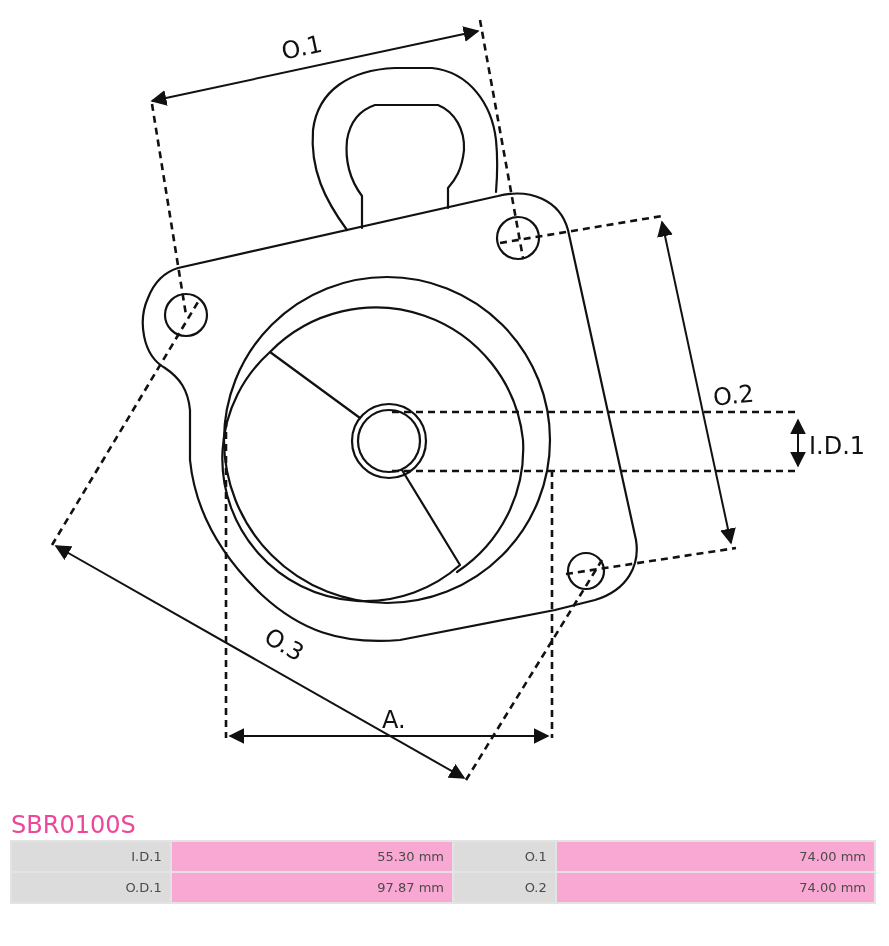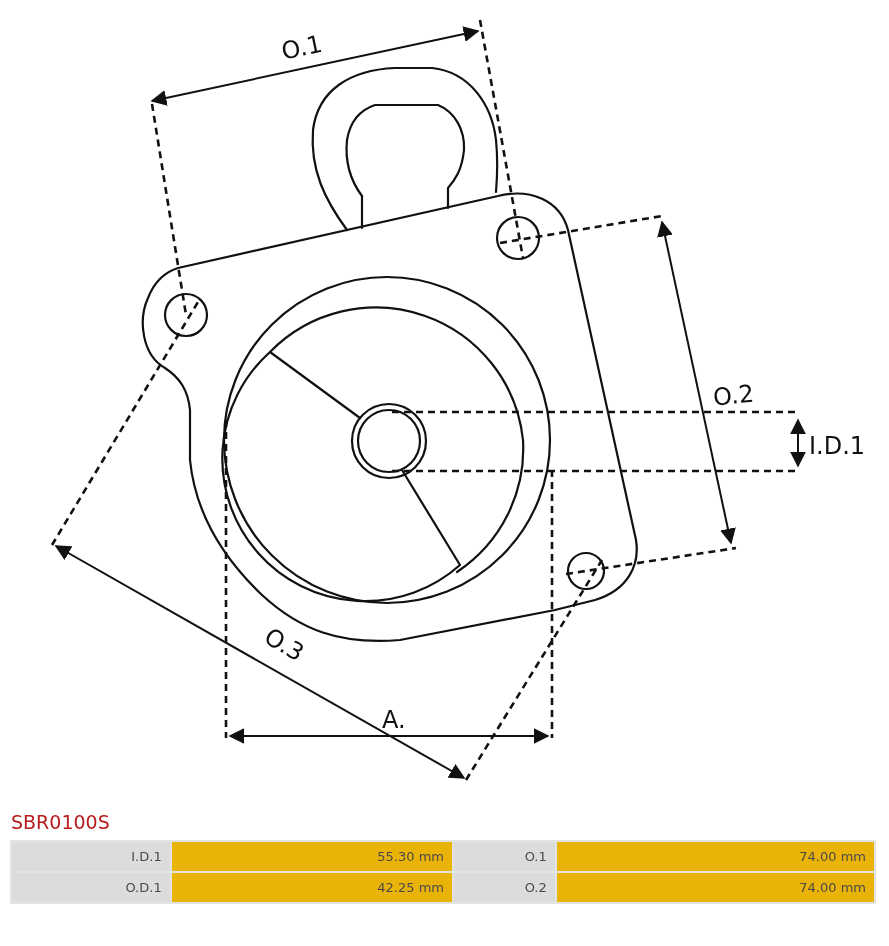--- a/index.html
+++ b/index.html
@@ -1,27 +1,27 @@
 <!DOCTYPE html>
 <html><head>
 <meta charset="utf-8">
 <style>
   html, body { margin: 0; padding: 0; background: #ffffff; }
   body { width: 889px; height: 946px; position: relative; overflow: hidden;
          font-family: "DejaVu Sans", sans-serif; }
   .drawing { position: absolute; left: 0; top: 0; width: 889px; height: 800px; }
   .drawing svg { width: 889px; height: 800px; display: block; }
-  .part-code { position: absolute; left: 11px; top: 811px; font-size: 19px; color: #b91c1c;
+  .part-code { position: absolute; left: 11px; top: 811px; font-size: 24px; color: #ec4899;
                font-family: "DejaVu Sans", sans-serif; letter-spacing: 0px; }
   table.specs { position: absolute; left: 10px; top: 840px; width: 866px;
                 border-collapse: separate; border-spacing: 2px; background: #e3e3e3;
                 font-size: 13px; color: #4a4a4a; }
   table.specs td { height: 29px; padding: 0 8px; text-align: right; vertical-align: middle; }
   table.specs td.lbl { background: #dcdcdc; }
-  table.specs td.val { background: #eab308; margin-top: 21px; }
+  table.specs td.val { background: #f9a8d4; margin-top: 21px; }
   .dim-label { font-family: "DejaVu Sans", sans-serif; font-size: 24px; fill: #111; }
 </style>
 </head>
 <body>
 
 <div class="drawing">
   <svg viewBox="0 0 889 800" xmlns="http://www.w3.org/2000/svg">
     <defs>
       <marker id="arr" viewBox="0 0 10 10" refX="9" refY="5" markerWidth="8" markerHeight="8" orient="auto-start-reverse">
         <path d="M0,0 L10,5 L0,10 z" fill="#111"></path>
@@ -87,18 +87,18 @@
   </colgroup>
   <tbody>
     <tr>
       <td class="lbl">I.D.1</td>
       <td class="val">55.30 mm</td>
       <td class="lbl">O.1</td>
       <td class="val">74.00 mm</td>
     </tr>
     <tr>
       <td class="lbl">O.D.1</td>
-      <td class="val">42.25 mm</td>
+      <td class="val">97.87 mm</td>
       <td class="lbl">O.2</td>
       <td class="val">74.00 mm</td>
     </tr>
   </tbody>
 </table>
 
 </body></html>

